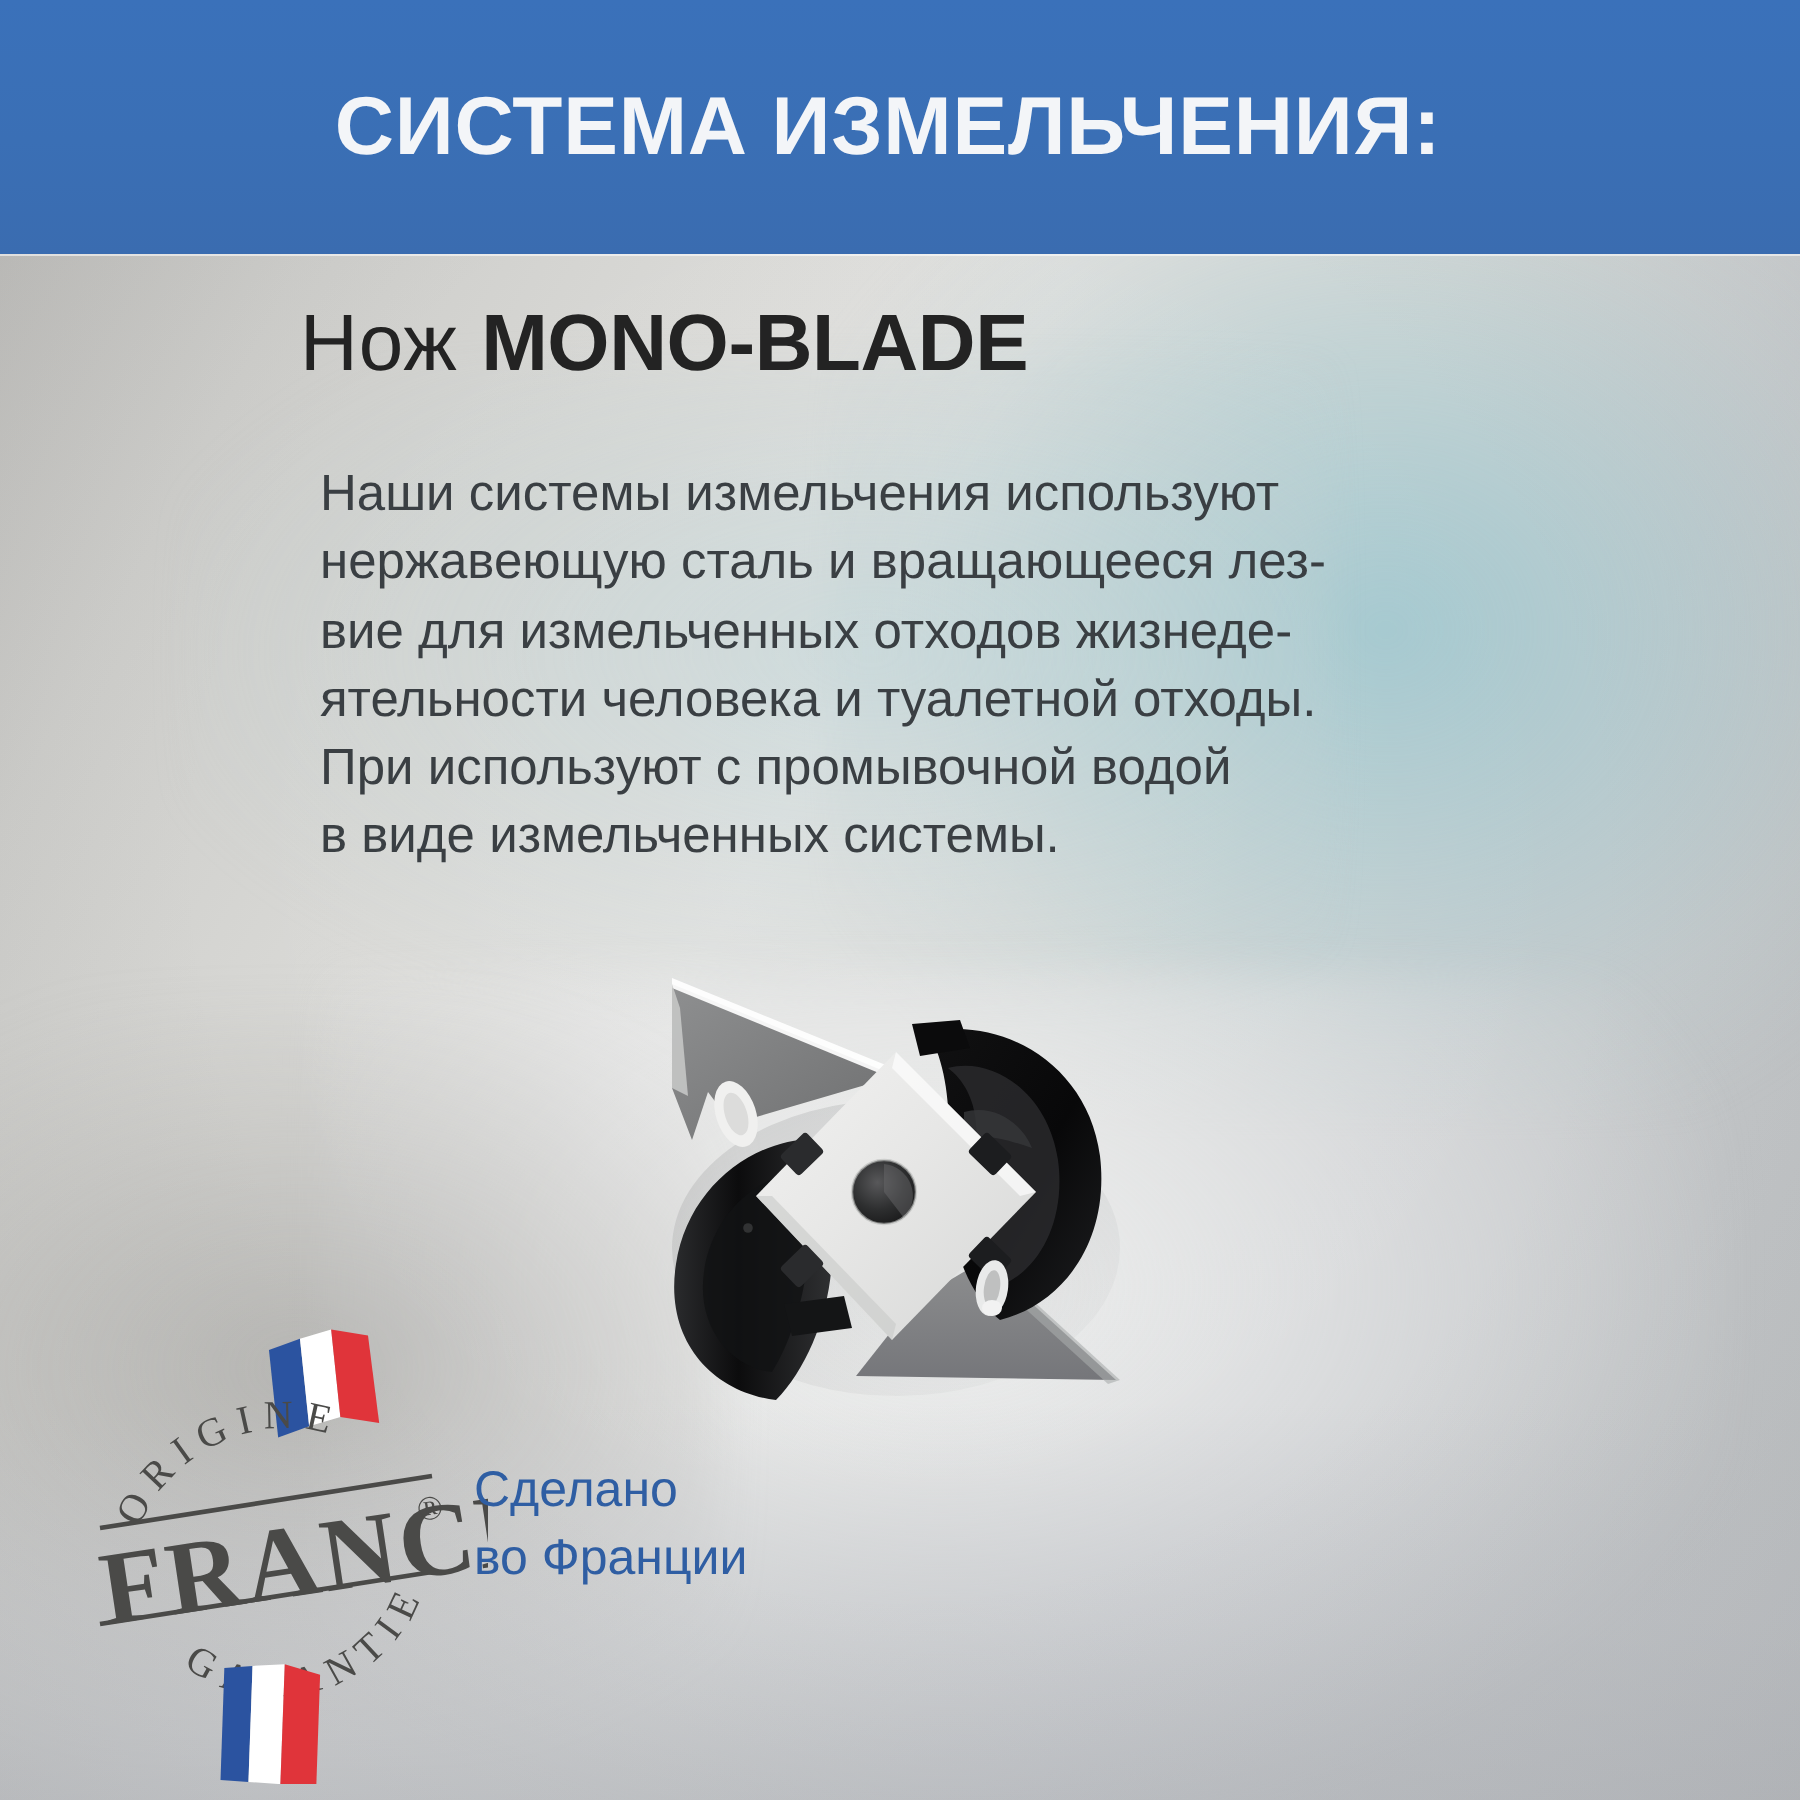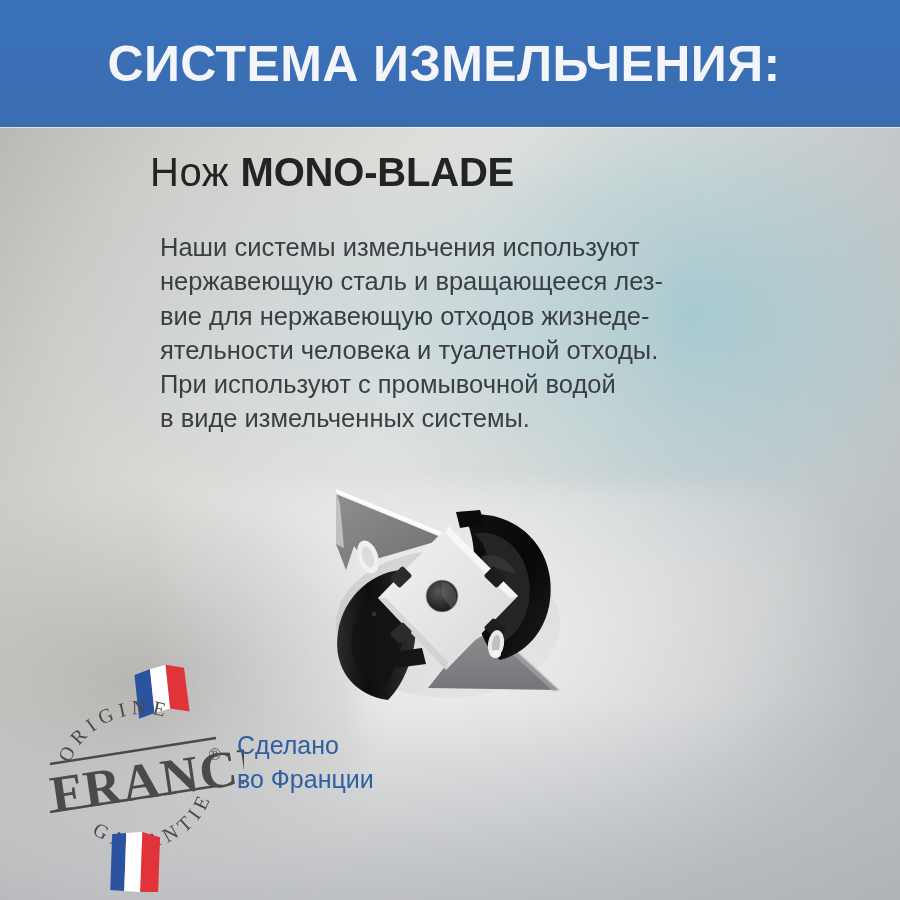--- a/index.html
+++ b/index.html
@@ -117,21 +117,21 @@
   .header-title {
     position: absolute;
     left: 0;
     top: 0;
     width: 900px;
     height: 127px;
     display: flex;
     align-items: center;
     justify-content: center;
     color: #f3f5f8;
-    font-size: 50px;
+    font-size: 41px;
     font-weight: 700;
     letter-spacing: 0.4px;
     white-space: nowrap;
     padding-right: 12px;
     box-sizing: border-box;
     text-align: right;
   }
 
   
   .copy {
@@ -209,21 +209,21 @@
   <div class="header-title">СИСТЕМА ИЗМЕЛЬЧЕНИЯ:</div>
 
   <div class="copy">
     <h2 class="product-title">
       <span class="pt-light">Нож </span><span class="pt-bold">MONO-BLADE</span>
     </h2>
 
     <p class="body-copy">
       <span class="ln">Наши системы измельчения используют</span>
       <span class="ln">нержавеющую сталь и вращающееся лез-</span>
-      <span class="ln">вие для нержавеющую отходов жизнеде-</span>
+      <span class="ln">вие для измельченных отходов жизнеде-</span>
       <span class="ln">ятельности человека и туалетной отходы.</span>
       <span class="ln">При используют с промывочной водой</span>
       <span class="ln">в виде измельченных системы.</span>
     </p>
   </div>
 
   <div class="blade-wrap">
     <svg class="blade-svg" viewBox="0 0 300 228" xmlns="http://www.w3.org/2000/svg">
       <defs>
         <linearGradient id="plateG" x1="0" y1="0" x2="1" y2="1">

